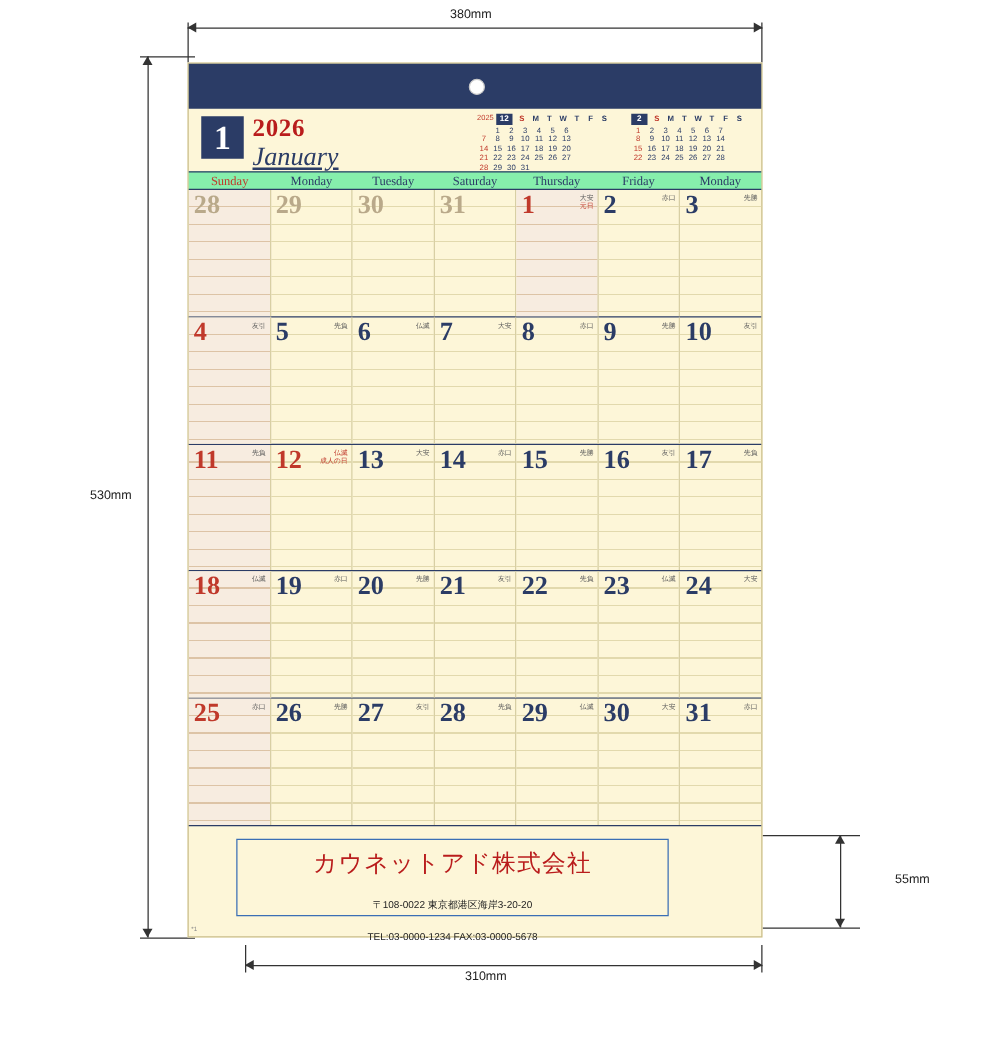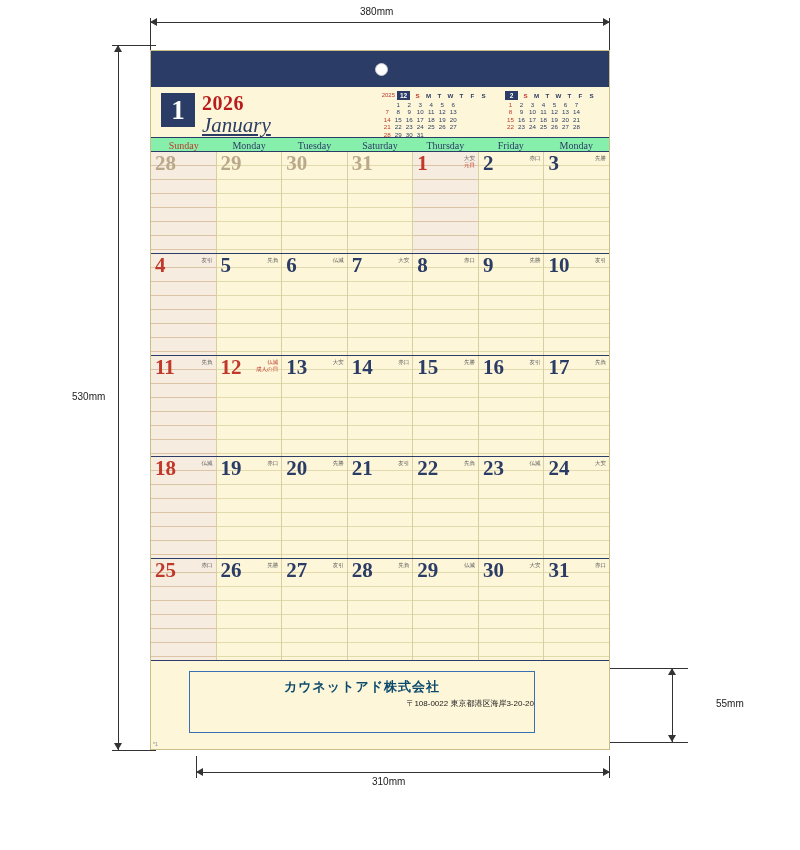--- a/index.html
+++ b/index.html
@@ -98,22 +98,22 @@
   .holiday{
     position:absolute;right:3px;top:3px;font-size:5.5px;color:#c0392b;text-align:right;line-height:1.2;
   }
 
   
   #imprint{
     position:absolute;left:38px;top:620px;width:346px;height:62px;
     border:1px solid #3b6fb5;background:#fdf6d8;box-sizing:border-box;
     text-align:center;padding-top:6px;
   }
-  #company{font-size:13px;font-weight:bold;color:#0c4a6e;letter-spacing:1px;}
-  .addr{font-size:8px;color:#222;margin-top:2px;line-height:1.5;text-align:right;}
+  #company{font-size:19px;font-weight:normal;color:#b91c1c;letter-spacing:1px;}
+  .addr{font-size:8px;color:#222;margin-top:14px;line-height:1.5;}
   #corner-mark{position:absolute;left:2px;bottom:2px;font-size:5px;color:#888;}
 </style>
 </head>
 <body>
 
 <div class="dim-line h-line" style="left:150px;top:22px;width:460px;"></div>
 <div class="arrow arr-left" style="left:150px;top:18px;"></div>
 <div class="arrow arr-right" style="left:603px;top:18px;"></div>
 <div class="dim-line v-line" style="left:150px;top:18px;height:32px;"></div>
 <div class="dim-line v-line" style="left:609px;top:18px;height:32px;"></div>
@@ -454,16 +454,17 @@
         <span class="daynum">31</span>
         <span class="rokuyo">赤口</span>
       </div>
     </div>
 
   </div>
 
   <div id="imprint">
     <div id="company">カウネットアド株式会社</div>
     <div class="addr">〒108-0022 東京都港区海岸3-20-20</div>
+    <div class="addr">TEL:03-0000-1234  FAX:03-0000-5678</div>
   </div>
 
   <div id="corner-mark">*1</div>
 </div>
 
 </body></html>

